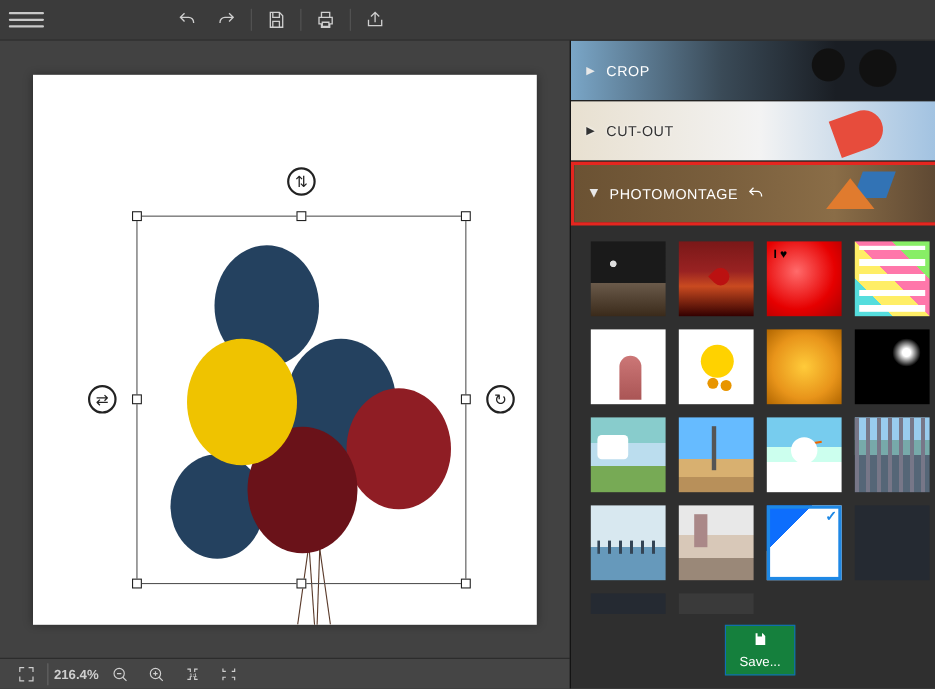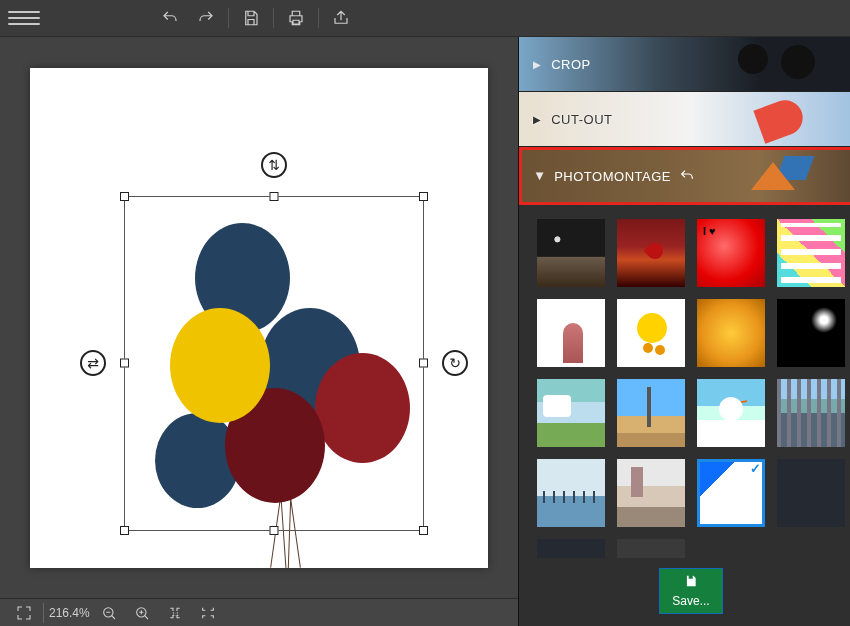--- a/index.html
+++ b/index.html
@@ -107,21 +107,21 @@
 .strings { position:absolute; left:110px; top:285px; width:60px; height:80px; }
 .strings div { position:absolute; width:1px; height:70px; background:#5a3a2a; }
 .s1{left:20px;transform:rotate(8deg);} .s2{left:28px;transform:rotate(-4deg);}
 .s3{left:34px;transform:rotate(2deg);} .s4{left:40px;transform:rotate(-8deg);}
 
 .bottombar {
   height: 28px;
   background: #454545;
   border-top: 1px solid #2a2a2a;
   display: flex; align-items: center; gap: 5px; padding: 0 10px;
-  color: #cfcfcf; font-size: 12px;
+  color: #cfcfcf; font-size: 12px; font-weight: bold;
 }
 .bottombar .vsep { background:#666; }
 .bottombar svg { width:16px; height:16px; stroke:#cfcfcf; fill:none; stroke-width:1.6; }
 
 
 .right-panel {
   flex: 1;
   background: #2f2f2f;
   display: flex;
   flex-direction: column;

